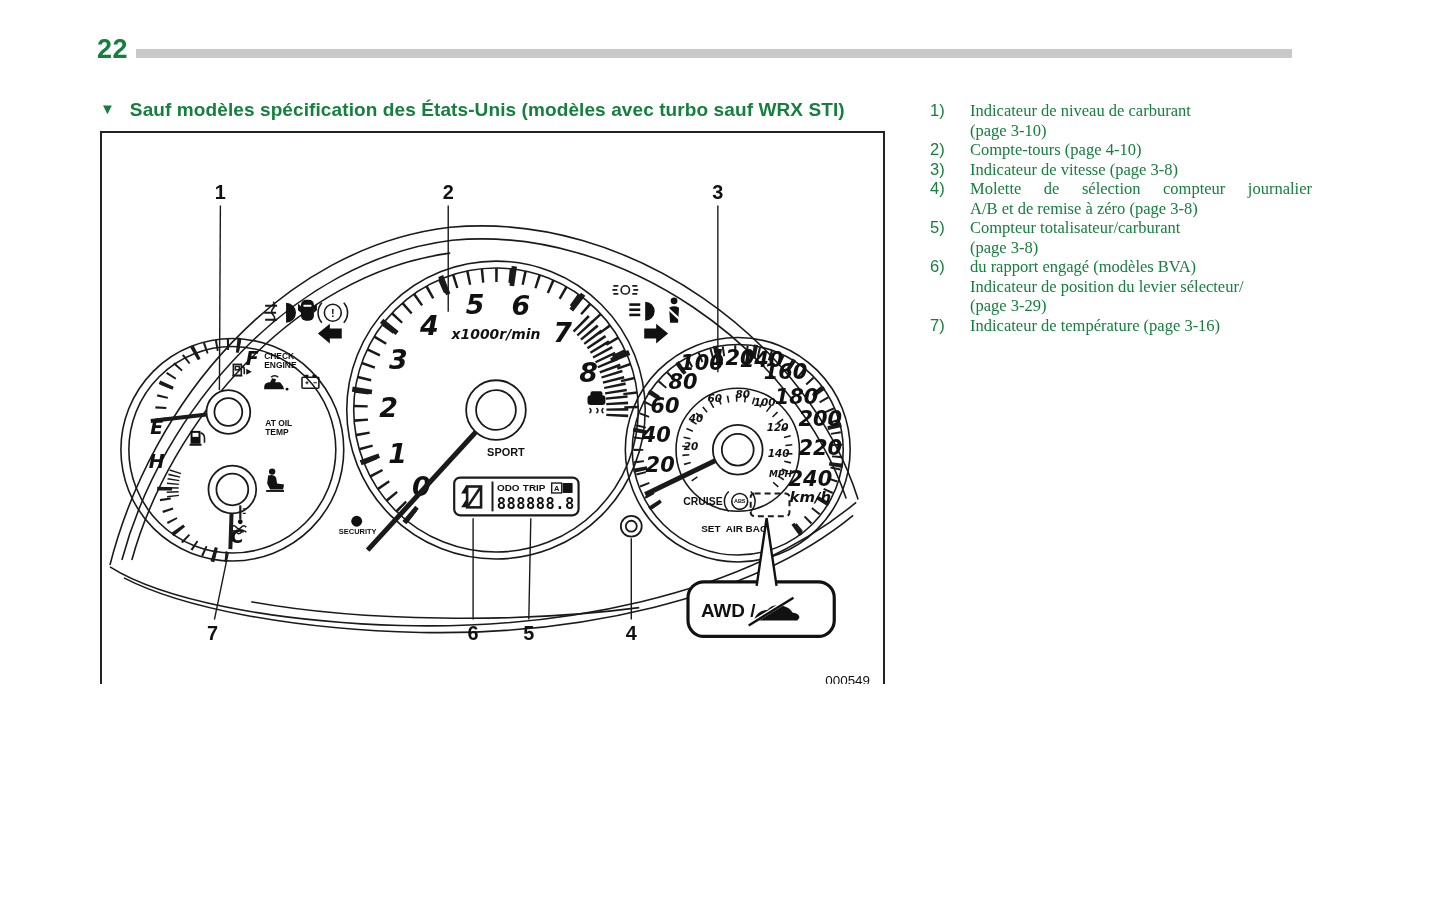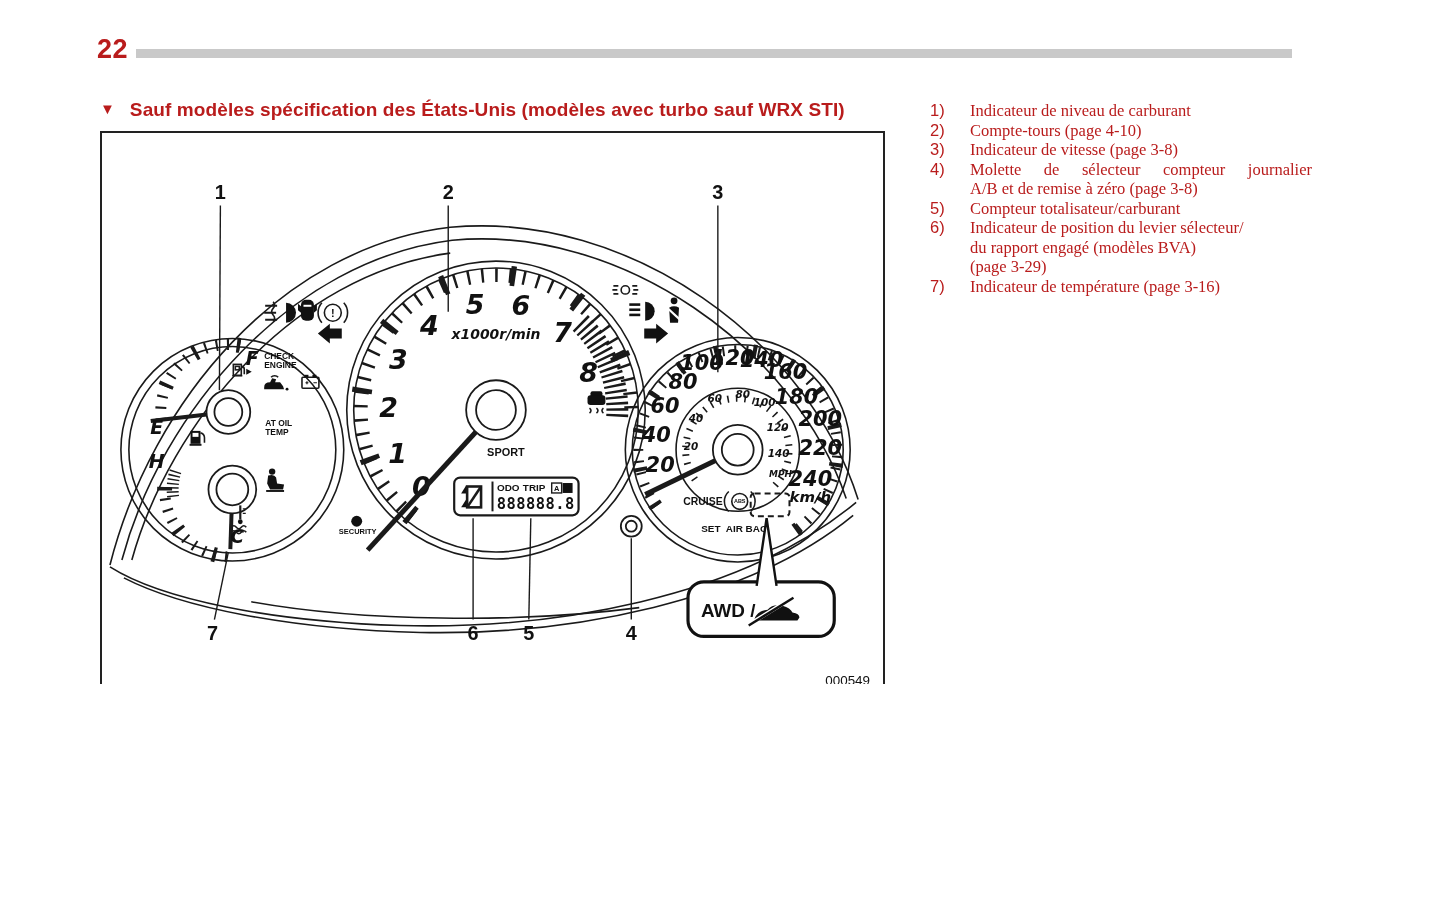--- a/index.html
+++ b/index.html
@@ -1,17 +1,17 @@
 <!DOCTYPE html>
 <html><head>
 <meta charset="utf-8">
 <style>
   html,body{margin:0;padding:0;background:#fff;}
   .page{position:relative;width:1445px;height:684px;background:#fff;overflow:hidden;
-        font-family:"Liberation Sans",sans-serif;color:#b91c1c;}
+        font-family:"Liberation Sans",sans-serif;color:#15803d;}
   .pagenum{position:absolute;left:97px;top:34px;font-size:27px;font-weight:bold;letter-spacing:0.5px;}
   .rule{position:absolute;left:136px;top:49px;width:1156px;height:9px;background:#c9c9c9;}
   .title-row{position:absolute;left:100px;top:99px;width:800px;}
   .tri{font-size:15px;vertical-align:2px;}
   .title{display:inline;font-size:19px;font-weight:bold;margin:0 0 4px 15px;letter-spacing:0.1px;}
   .figure-box{position:absolute;left:100px;top:131px;width:785px;height:570px;
               border:2px solid #222;box-sizing:border-box;}
   .figure-box svg{display:block;width:100%;height:100%;}
   .legend{position:absolute;left:930px;top:101px;width:382px;margin:0;padding:0;list-style:none;
           font-size:16.5px;line-height:19.5px;}
@@ -301,52 +301,54 @@
 
     <text font-family="Liberation Sans, sans-serif" font-size="13.5" text-anchor="end" x="772" y="556" fill="#111">000549</text>
   </svg>
   </div>
 
   <ol class="legend">
     <li class="leg-item">
       <span class="leg-num">1)</span>
       <span class="leg-text">
         <span class="leg-line">Indicateur de niveau de carburant</span>
+        <span class="leg-line">(page 3-10)</span>
       </span>
     </li>
     <li class="leg-item">
       <span class="leg-num">2)</span>
       <span class="leg-text">
         <span class="leg-line">Compte-tours (page 4-10)</span>
       </span>
     </li>
     <li class="leg-item">
       <span class="leg-num">3)</span>
       <span class="leg-text">
         <span class="leg-line">Indicateur de vitesse (page 3-8)</span>
       </span>
     </li>
     <li class="leg-item">
       <span class="leg-num">4)</span>
       <span class="leg-text">
-        <span class="leg-line just">Molette de sélecteur compteur journalier</span>
+        <span class="leg-line just">Molette de sélection compteur journalier</span>
         <span class="leg-line">A/B et de remise à zéro (page 3-8)</span>
       </span>
     </li>
     <li class="leg-item">
       <span class="leg-num">5)</span>
       <span class="leg-text">
         <span class="leg-line">Compteur totalisateur/carburant</span>
+        <span class="leg-line">(page 3-8)</span>
       </span>
     </li>
     <li class="leg-item">
       <span class="leg-num">6)</span>
       <span class="leg-text">
+        <span class="leg-line">du rapport engagé (modèles BVA)</span>
         <span class="leg-line">Indicateur de position du levier sélecteur/</span>
-        <span class="leg-line">du rapport engagé (modèles BVA)</span>
         <span class="leg-line">(page 3-29)</span>
       </span>
     </li>
     <li class="leg-item">
       <span class="leg-num">7)</span>
       <span class="leg-text">
         <span class="leg-line">Indicateur de température (page 3-16)</span>
       </span>
     </li>
   </ol>

